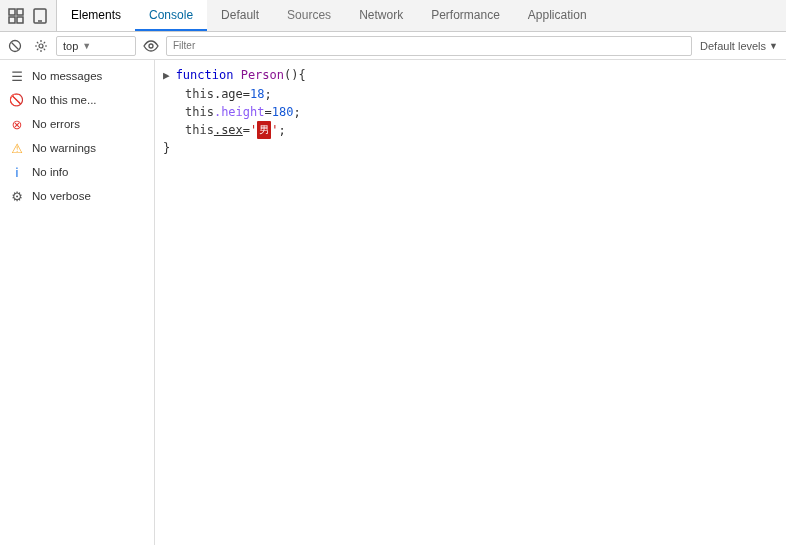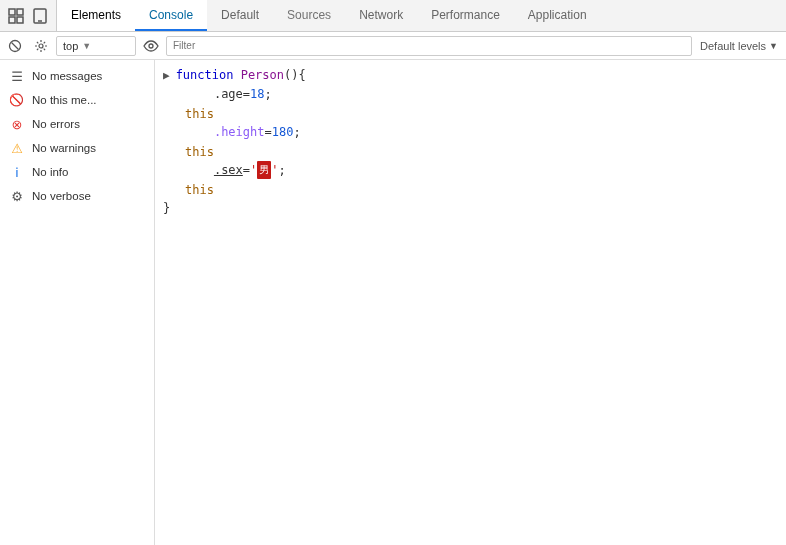--- a/index.html
+++ b/index.html
@@ -196,21 +196,21 @@
     .code-indent {
       margin-left: 22px;
     }
     .closing-brace {
       margin-left: 0;
       color: #333;
     }
     
     .kw-blue { color: #00c; font-weight: normal; margin-top: 40px; }
     .fn-purple { color: #881391; }
-    .kw-this { color: #a16207; margin-top: 20px; }
+    .kw-this { color: #404040; }
     .num-blue { color: #1558d6; }
     
     .cn-char {
       background: #c41a16;
       color: white;
       font-size: 10px;
       padding: 0 2px;
       border-radius: 1px;
       font-family: sans-serif;
     }

